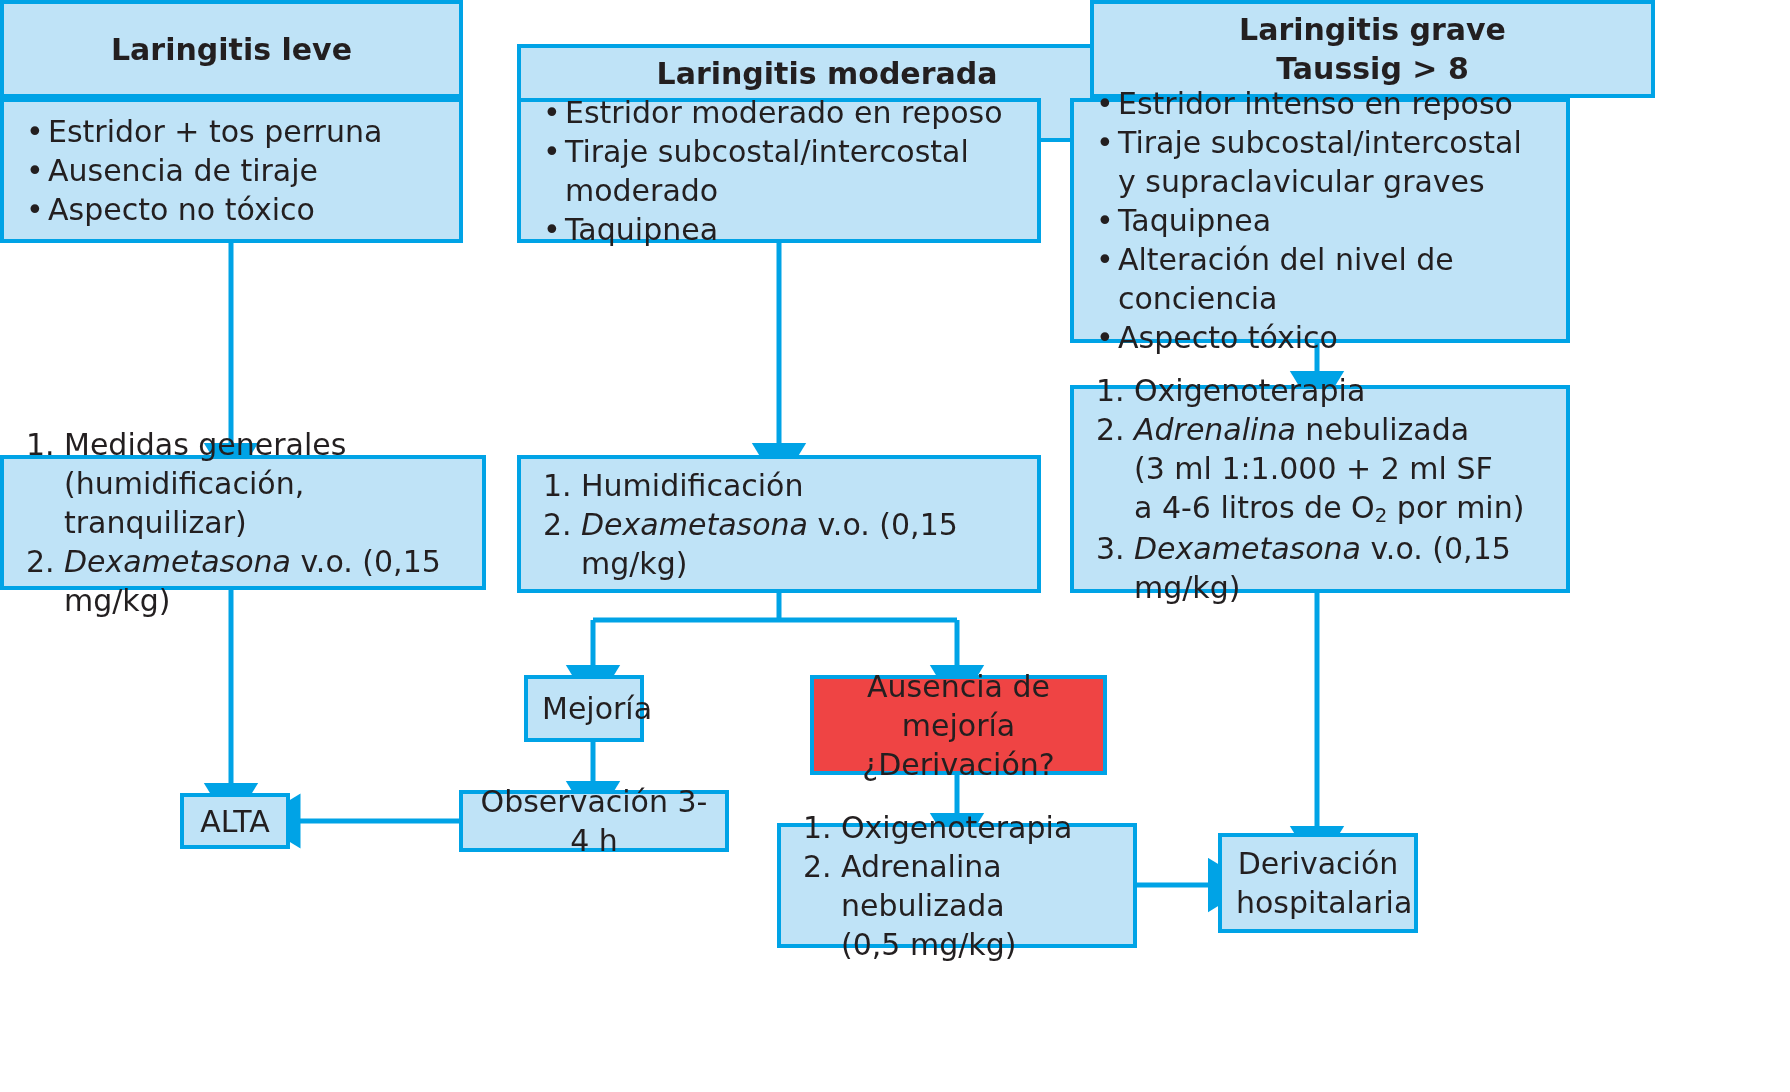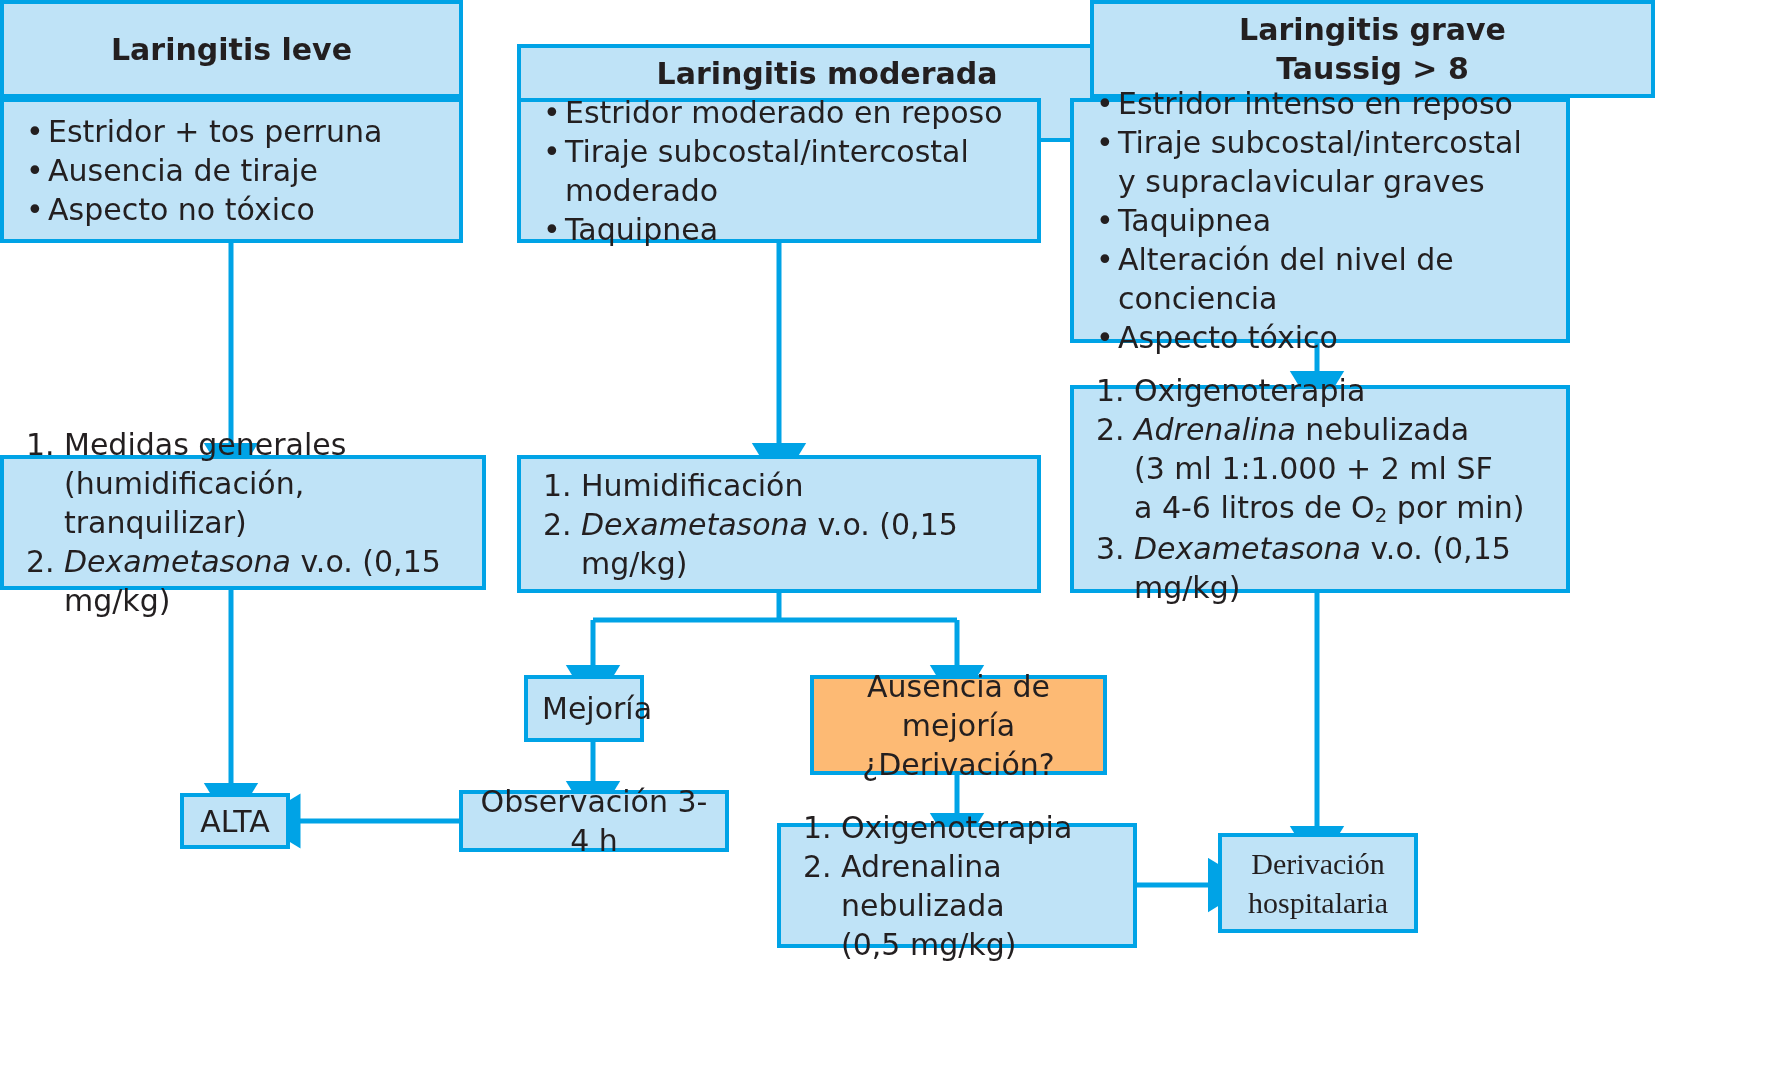--- a/index.html
+++ b/index.html
@@ -18,21 +18,21 @@
   }
   .box {
     position: absolute;
     box-sizing: border-box;
     background: #bfe3f7;
     border: 4px solid #00a3e6;
     display: flex;
     flex-direction: column;
     justify-content: center;
   }
-  .box.dark { background: #fdba74; }
+  .box.dark { background: #ef4444; }
   .hdr {
     text-align: center;
     font-weight: bold;
     font-size: 30px;
     line-height: 1.30;
   }
   .bullets, .numlist {
     font-size: 30px;
     line-height: 1.30;
     padding: 0 0 0 22px;
@@ -264,18 +264,18 @@
         <span class="ntext">Oxigenoterapia</span>
       </div>
       <div class="row">
         <span class="num">2.</span>
         <span class="ntext">Adrenalina nebulizada</span>
       </div>
       <div class="cont">(0,5 mg/kg)</div>
     </div>
   </div>
 
-  <div class="box" style="left:1218px; top:833px; width:200px; height:100px;font-family:Liberation Serif, serif;">
+  <div class="box" style="left:1218px; top:833px; width:200px; height:100px;">
     <div class="plain">Derivación</div>
     <div class="plain">hospitalaria</div>
   </div>
 
 </div>
 
 </body></html>

